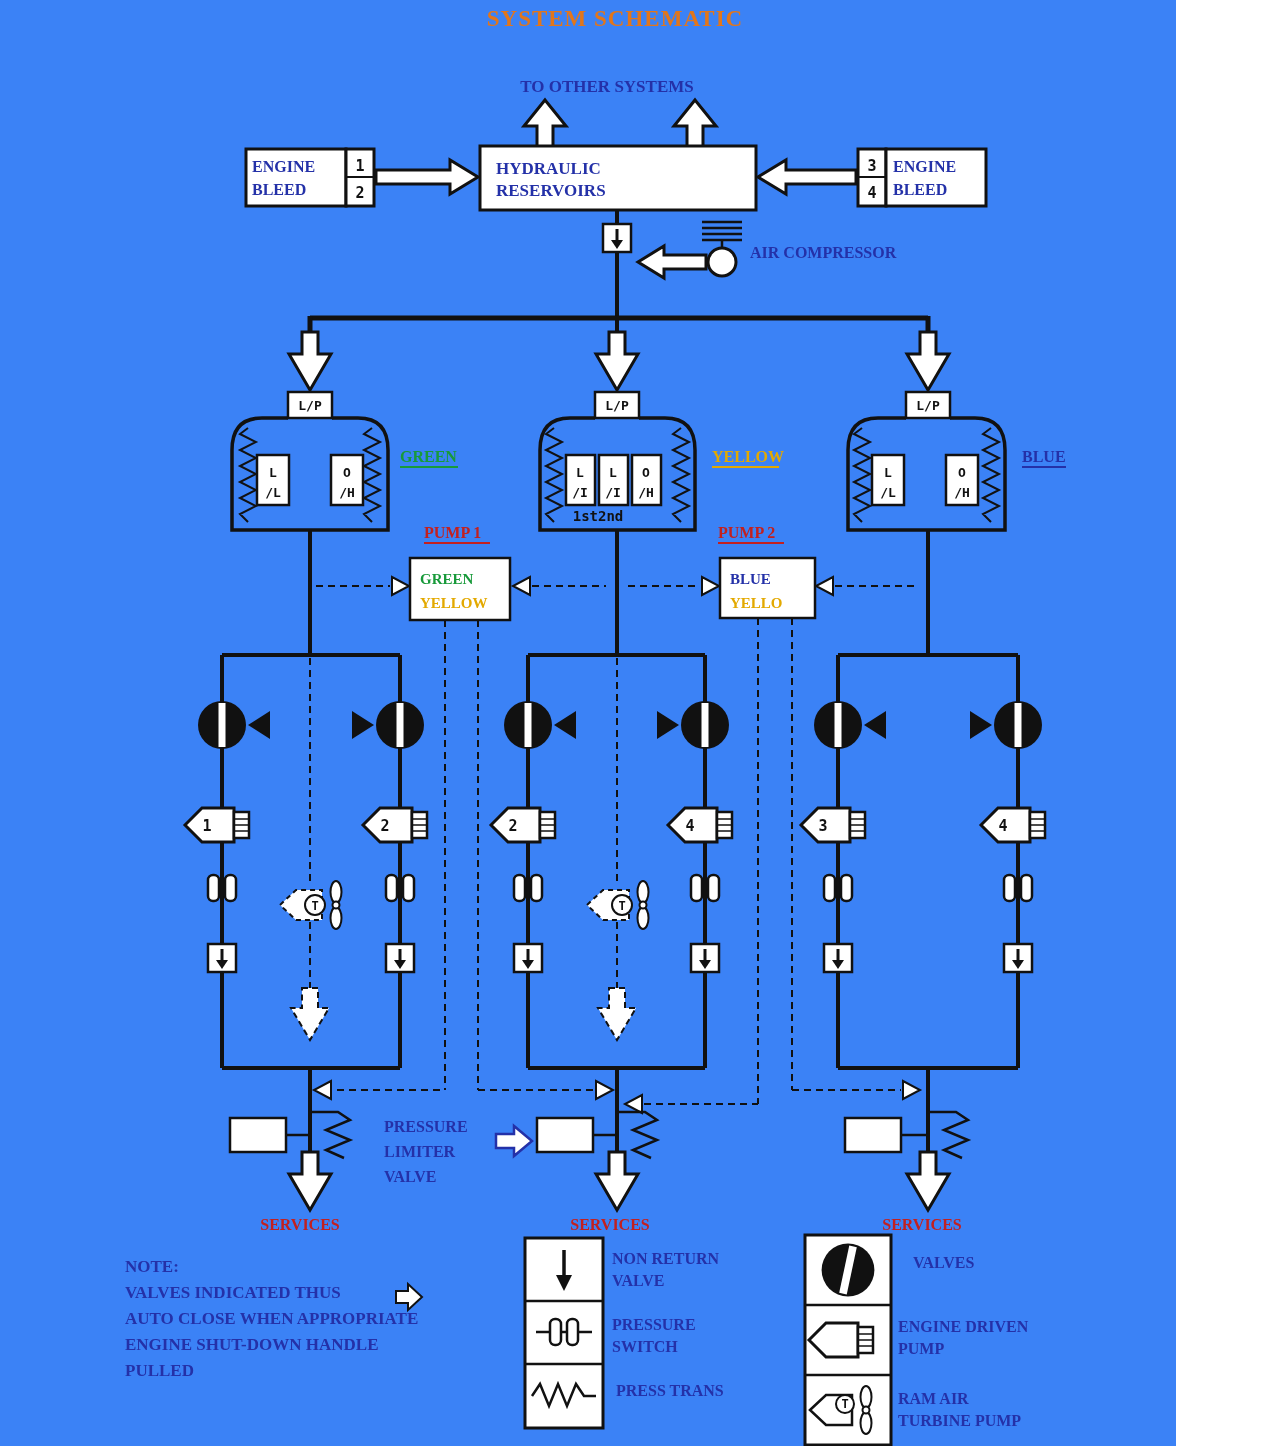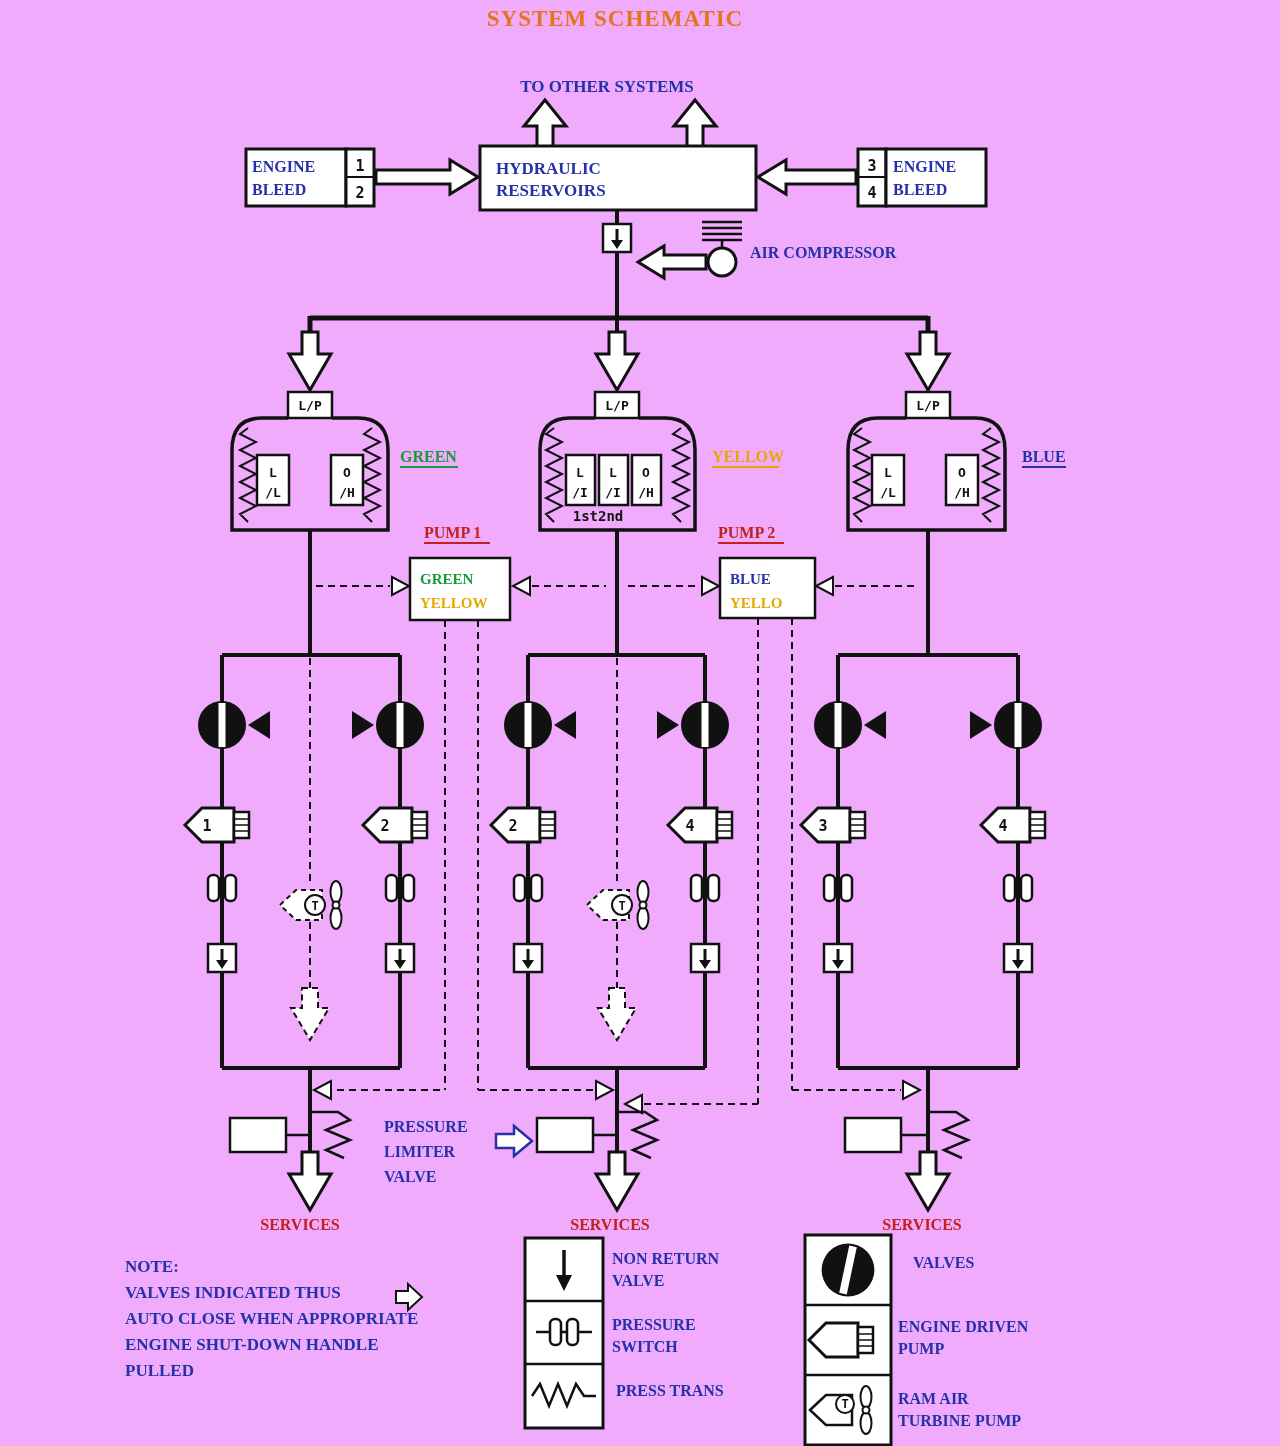--- a/index.html
+++ b/index.html
@@ -1,16 +1,16 @@
 <!DOCTYPE html>
 <html><head>
 <meta charset="utf-8">
 <style>
   html,body{margin:0;padding:0;background:#ffffff;}
-  .page{width:1280px;height:1446px;position:relative;background:#f0abfc;}
+  .page{width:1176px;height:1446px;position:relative;background:#3b82f6;}
   svg text{font-family:"Liberation Serif",serif;font-weight:700;}
   .tm{font-family:"DejaVu Sans Mono",monospace !important;font-weight:700;}
   .mid{text-anchor:middle;}
   .s23{font-size:23px;letter-spacing:1px;}
   .s17{font-size:17px;}
   .s16{font-size:16px;}
   .s15{font-size:15px;}
   .s14{font-size:14px;}
   .s13{font-size:13px;}
   .s12{font-size:12px;}

